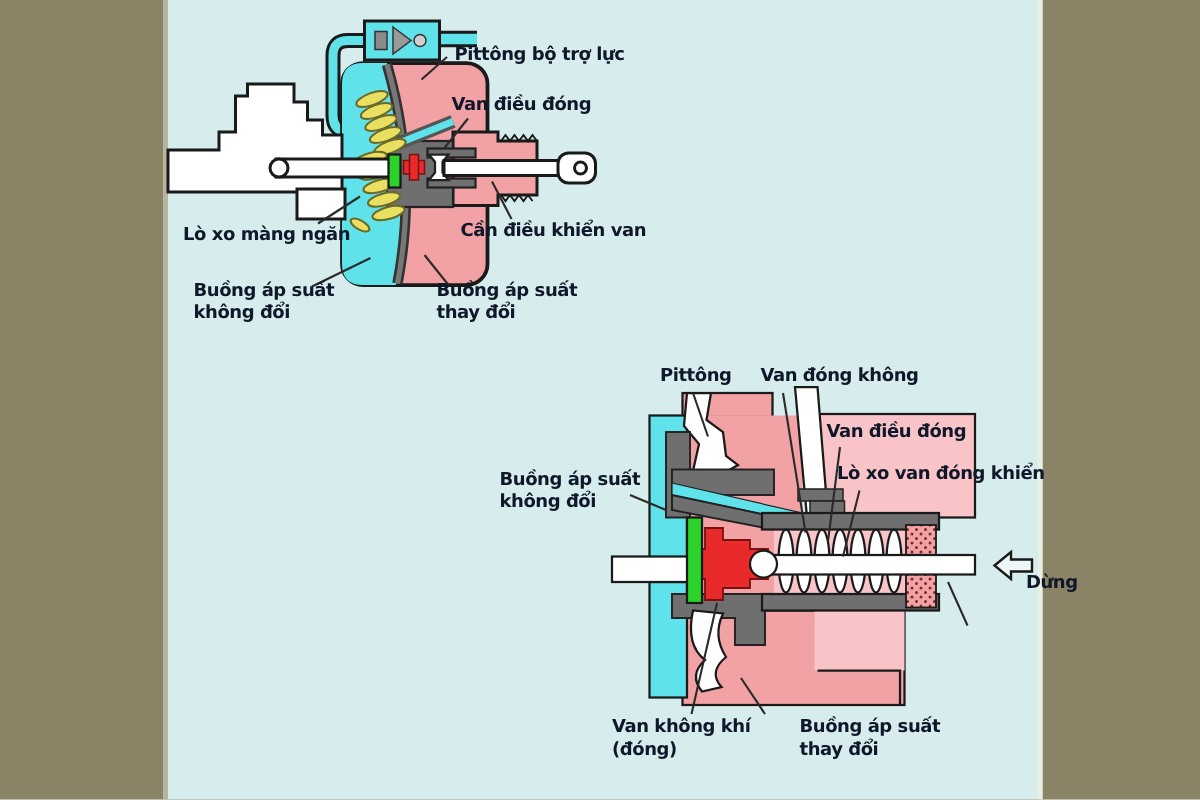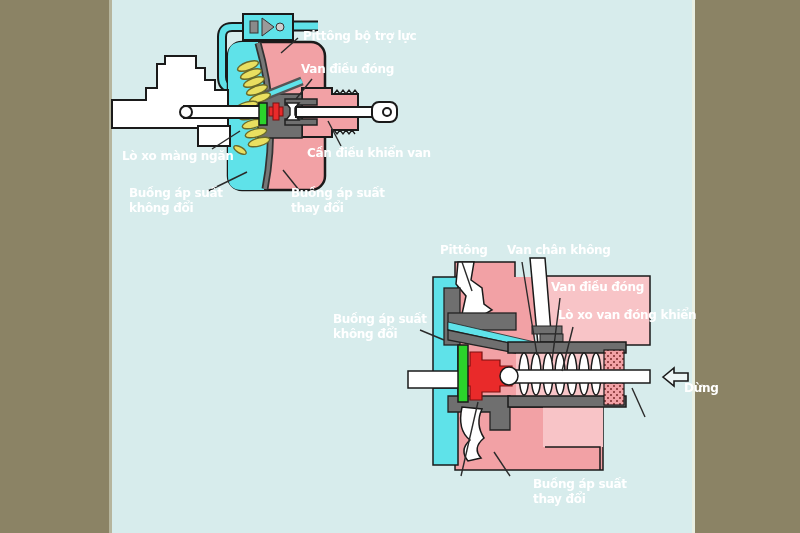--- a/index.html
+++ b/index.html
@@ -1,21 +1,21 @@
 <!DOCTYPE html>
 <html><head>
 <meta charset="utf-8">
 <style>
   html,body{margin:0;padding:0;}
   .stage{position:relative;width:800px;height:533px;overflow:hidden;background:#8b8365;
          font-family:"DejaVu Sans",sans-serif;}
   .canvas{position:absolute;left:109px;top:0;width:586px;height:533px;background:#d7ecec;
           border-left:3px solid #b6b59d;border-right:3px solid #e9efe2;box-sizing:border-box;}
   .drawing{position:absolute;left:0;top:0;}
-  .lbl{position:absolute;font-weight:700;font-size:12px;line-height:15px;color:#ffffff;
+  .lbl{position:absolute;font-weight:700;font-size:12px;line-height:15px;color:#0f172a;
        letter-spacing:-0.3px;white-space:pre-line;}
 </style>
 </head>
 <body>
 
 <div class="stage">
   <div class="canvas"></div>
 
   <svg class="drawing" width="800" height="533" viewBox="0 0 800 533">
 
@@ -185,21 +185,23 @@
   <div class="lbl" style="left:303px;top:29px">Pittông bộ trợ lực</div>
   <div class="lbl" style="left:301px;top:62px">Van điều đóng</div>
   <div class="lbl" style="left:122px;top:149px">Lò xo màng ngăn</div>
   <div class="lbl" style="left:307px;top:146px">Cần điều khiển van</div>
   <div class="lbl" style="left:129px;top:186px">Buồng áp suất
 không đổi</div>
   <div class="lbl" style="left:291px;top:186px">Buồng áp suất
 thay đổi</div>
 
   <div class="lbl" style="left:440px;top:243px">Pittông</div>
-  <div class="lbl" style="left:507px;top:243px">Van chân không</div>
+  <div class="lbl" style="left:507px;top:243px">Van đóng không</div>
   <div class="lbl" style="left:551px;top:280px">Van điều đóng</div>
   <div class="lbl" style="left:558px;top:308px">Lò xo van đóng khiển</div>
   <div class="lbl" style="left:333px;top:312px">Buồng áp suất
 không đổi</div>
   <div class="lbl" style="left:684px;top:381px">Dừng</div>
+  <div class="lbl" style="left:408px;top:477px">Van không khí
+(đóng)</div>
   <div class="lbl" style="left:533px;top:477px">Buồng áp suất
 thay đổi</div>
 </div>
 
 </body></html>

